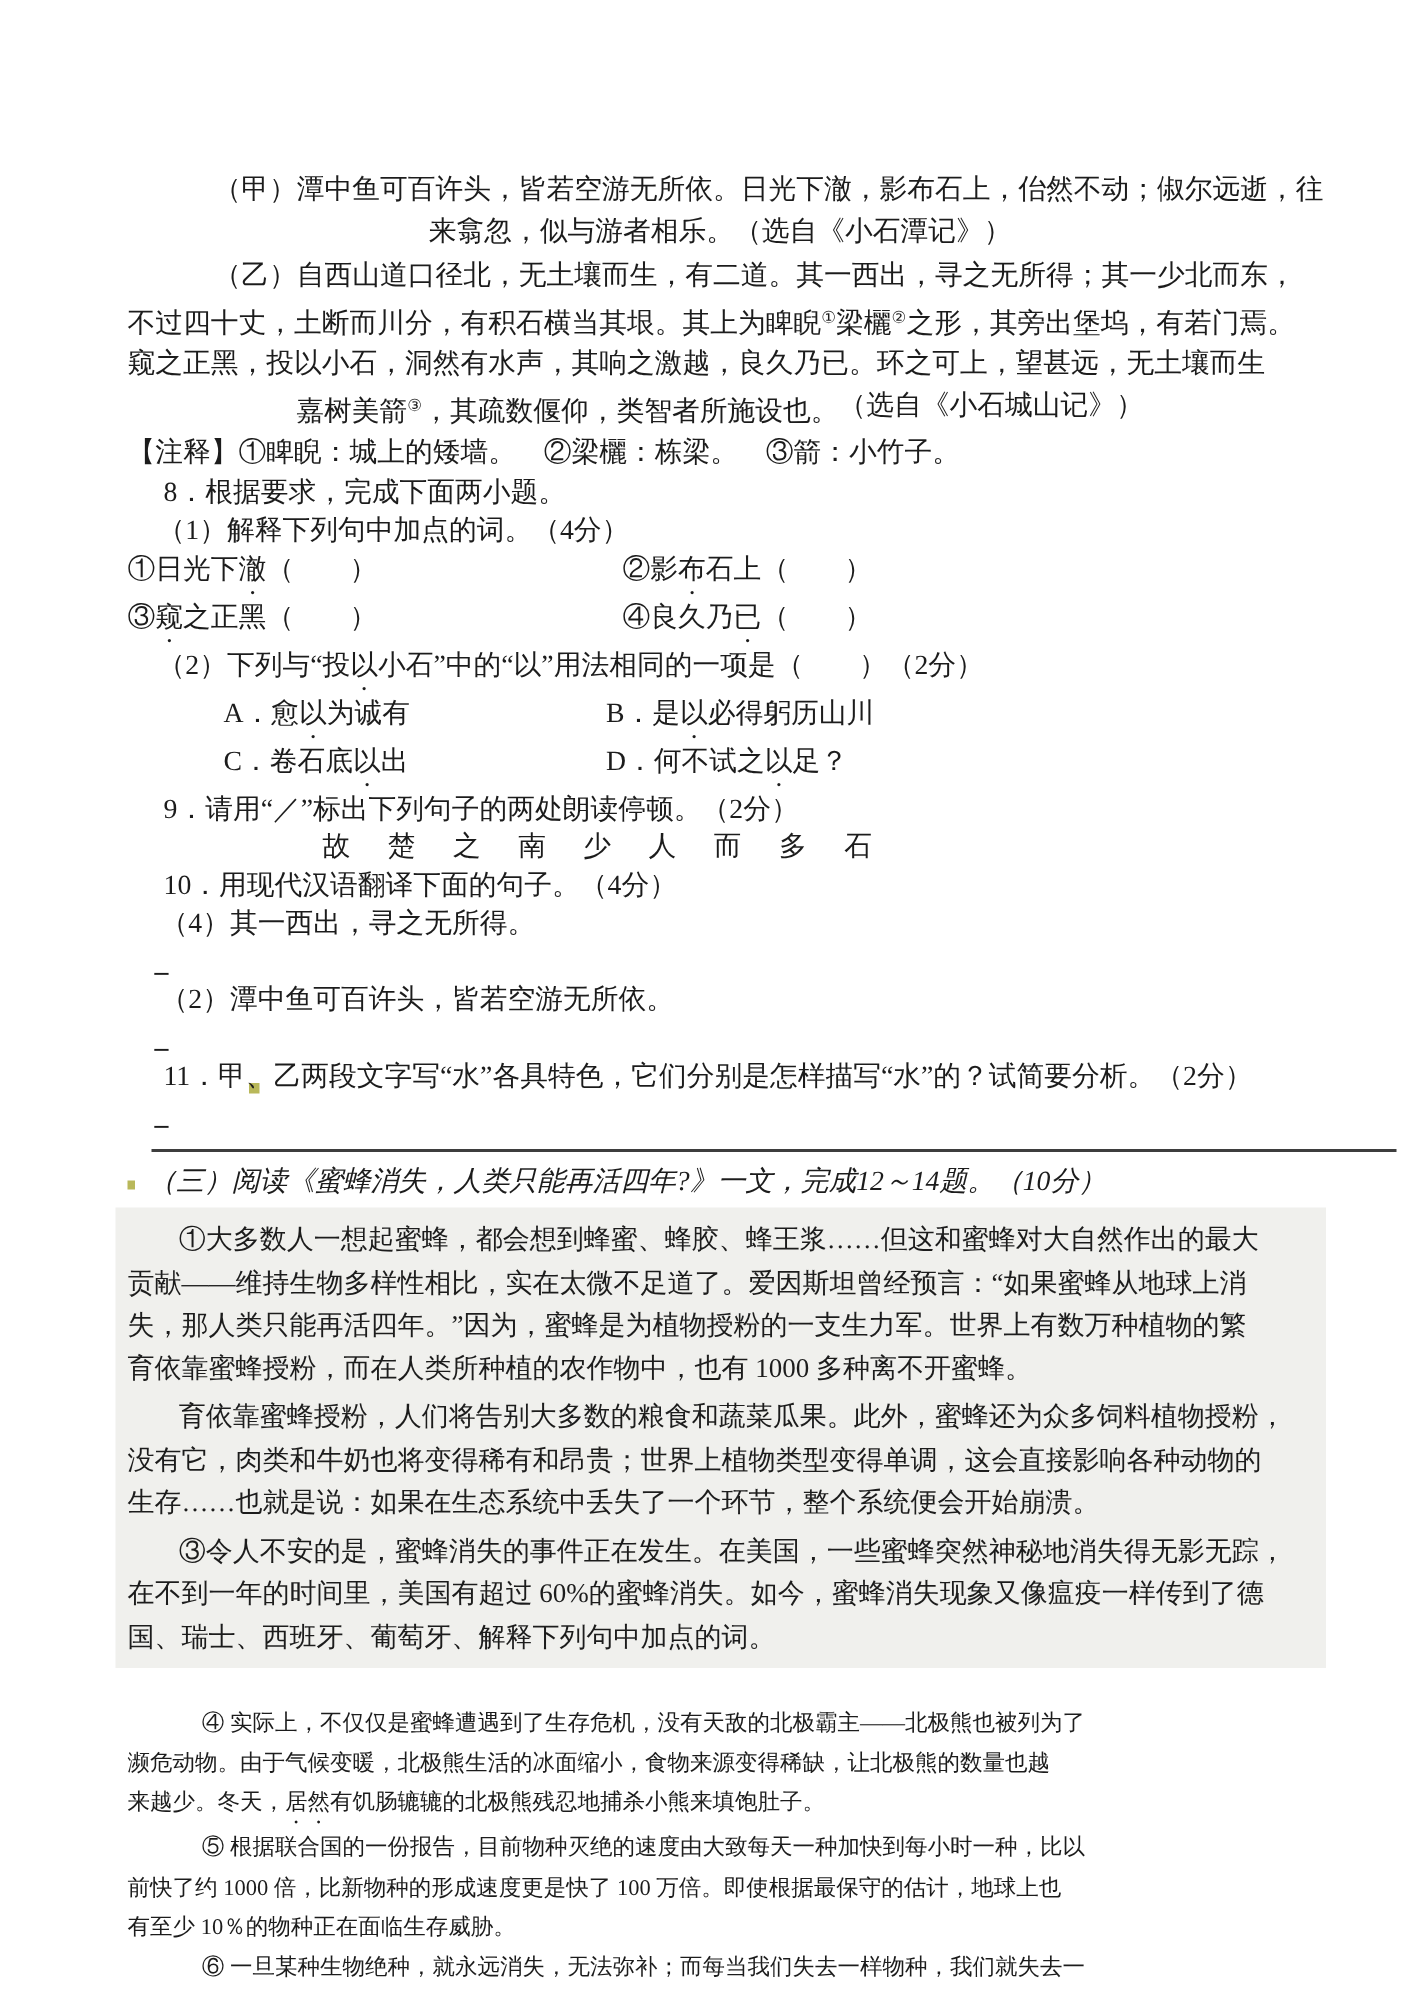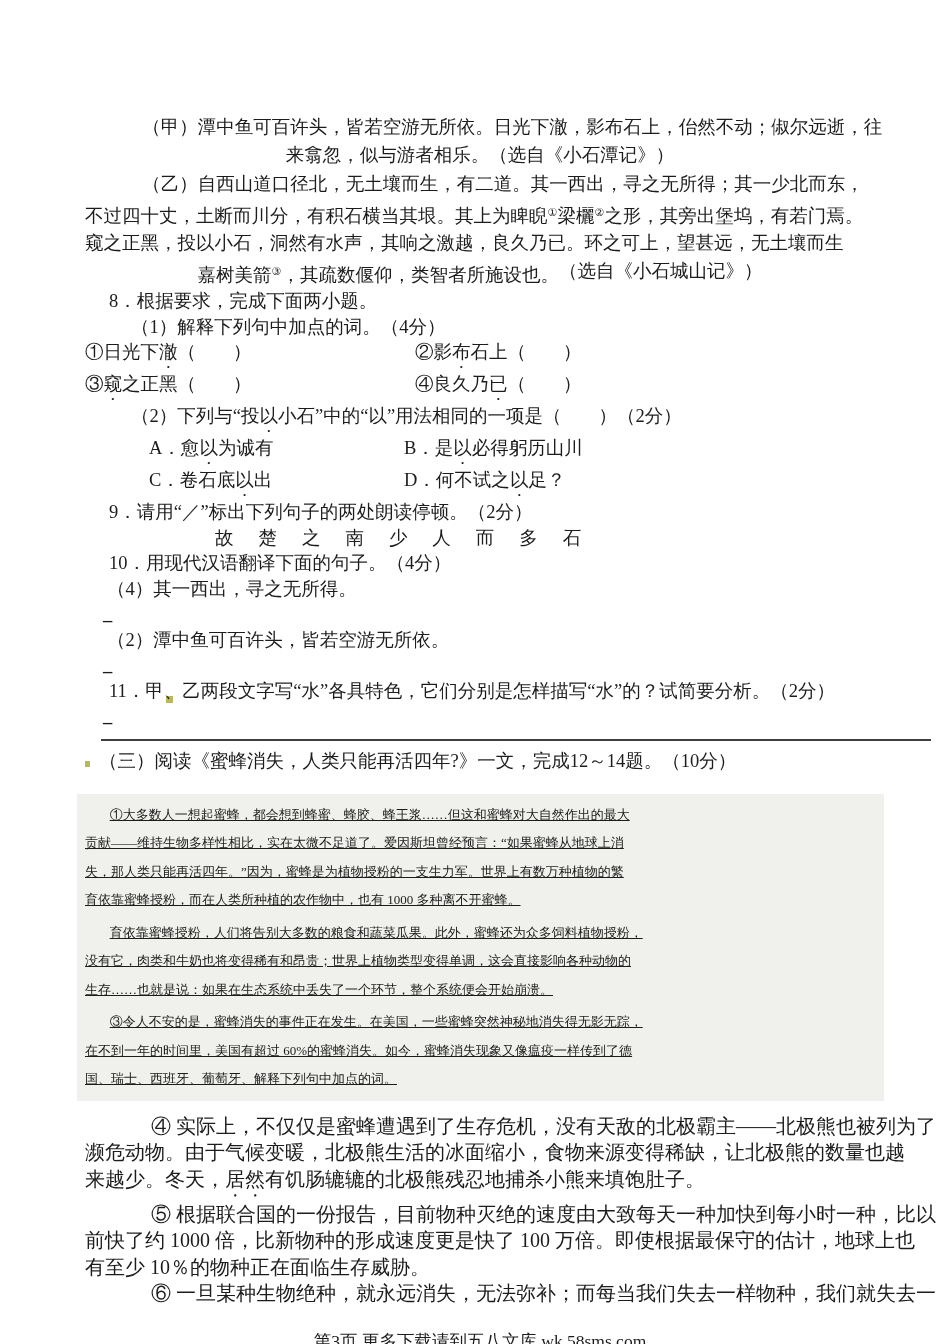--- a/index.html
+++ b/index.html
@@ -10,39 +10,38 @@
   }
   .content{padding:114px 75px 0 85px;font-size:18.5px;}
   .line{line-height:27.5px;white-space:nowrap;}
   .flexline{display:flex;justify-content:center;line-height:27.5px;}
   .ind3{text-indent:3.1em;}
   .ind2{text-indent:1.9em;}
   .ind35{text-indent:3.3em;}
   .yi{margin-top:2px;}
   .qarea .line{line-height:25.5px;}
   .q{margin-left:24px;}
-  .sub{margin-left:46px;}
+  .sub{margin-left:20px;}
   .sub2{margin-left:22px;}
   .grid-items{display:grid;grid-template-columns:330px 1fr;}
   .grid-options{display:grid;grid-template-columns:255px 1fr;margin-left:64px;}
   .grid-items .line,.grid-options .line{line-height:25.5px;}
   .q9s{margin-left:130px;letter-spacing:0.55em;}
   .blank{margin-left:18px;font-weight:bold;}
   .divider{border-top:2px solid #3e3e3e;margin:9px -56px 7px 16px;}
-  .sec3{line-height:26px;margin-bottom:20px;}
+  .sec3{line-height:26px;margin-bottom:4px;font-style:italic;}
   .olive-dot{display:inline-block;width:5px;height:6px;background:#b9b85a;margin-right:9px;}
   .olive-sq{display:inline-block;width:7px;height:7px;background:#b9b85a;margin:0 -9px 0 2px;vertical-align:-6px;}
   .gray-box{
-    background:#f0f0ed;margin:4px -9px 12px -8px;padding:7px 10px 7px 8px;
-    font-size:13px;
-    text-decoration:underline;
+    background:#f0f0ed;margin:4px -9px 24px -8px;padding:7px 10px 7px 8px;
+    font-size:18px;
   }
   .gray-box .line{line-height:28.5px;}
   .gray-box .gp{margin-top:4px;}
-  .white-paras{font-size:20px;margin-top:10px;}
+  .white-paras{font-size:15px;margin-top:10px;}
   .white-paras .line{line-height:26.5px;}
   .sup{font-size:11px;vertical-align:6px;}
   .emdot{
     -webkit-text-emphasis:filled dot;-webkit-text-emphasis-position:under;
     text-emphasis:filled dot;text-emphasis-position:under right;
   }
   .footer{ text-align:center;font-size:17.5px;margin-top:22px;}
 </style>
 </head>
 <body>
@@ -64,20 +63,21 @@
         <div class="line ind3"><span>（乙）自西山道口径北，无土壤而生，有二道。其一西出，寻之无所得；其一少北而东，</span></div>
         <div class="line"><span>不过四十丈，土断而川分，有积石横当其垠。其上为睥睨</span><span class="sup">①</span><span>梁欐</span><span class="sup">②</span><span>之形，其旁出堡坞，有若门焉。</span></div>
         <div class="line"><span>窥之正黑，投以小石，洞然有水声，其响之激越，良久乃已。环之可上，望甚远，无土壤而生</span></div>
       </div>
     <div class="flexline">
       <span><span>嘉树美箭</span><span class="sup">③</span><span>，其疏数偃仰，类智者所施设也。</span></span>
       <span>（选自《小石城山记》）</span>
     </div>
   </section>
 
+  <div class="line">【注释】①睥睨：城上的矮墙。　②梁欐：栋梁。　③箭：小竹子。</div>
 
   <div class="qarea">
     <div class="line q">8．根据要求，完成下面两小题。</div>
     <div class="line sub">（1）解释下列句中加点的词。（4分）</div>
     <div class="grid-items">
       <div class="line"><span>①日光下</span><span class="emdot">澈</span><span>（　　）</span></div>
       <div class="line"><span>②影</span><span class="emdot">布</span><span>石上（　　）</span></div>
       <div class="line"><span>③</span><span class="emdot">窥</span><span>之正黑（　　）</span></div>
       <div class="line"><span>④良久乃</span><span class="emdot">已</span><span>（　　）</span></div>
     </div>

